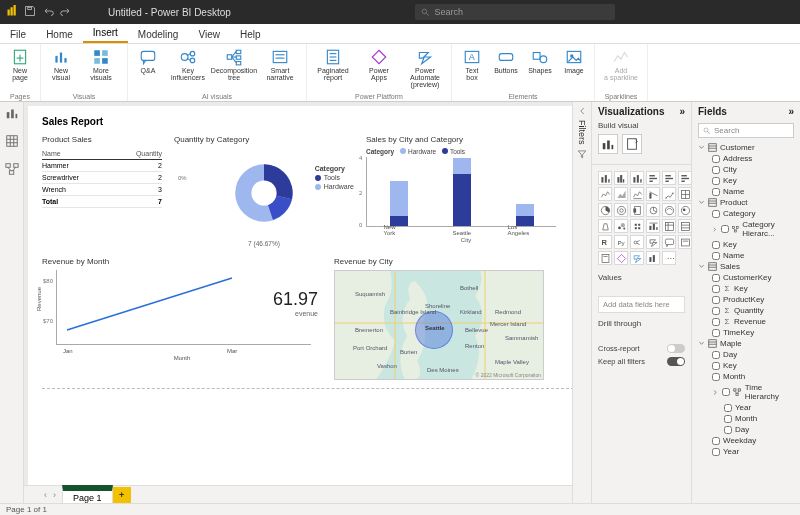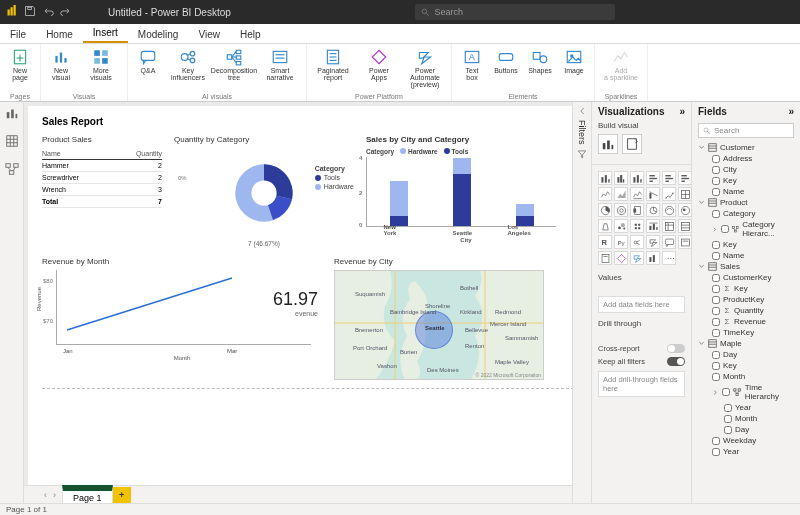--- a/index.html
+++ b/index.html
@@ -34,21 +34,21 @@
   .ptable { width:100%; border-collapse:collapse; font-size:7px;}
   .ptable th { border-bottom:1px solid #333; text-align:left; font-weight:normal; color:#555; padding:2px 0;}
   .ptable th:last-child, .ptable td:last-child { text-align:right;}
   .ptable td { border-bottom:1px solid #e5e5e5; padding:2px 0;}
   .ptable tr.total td { border-top:1px solid #333; font-weight:bold;}
   .donut-box { width:180px; position:relative;}
   .donut { display:block; margin:0 auto;}
   .legend { position:absolute; right:0; top:30px; font-size:7px; color:#444;}
   .legend div { display:flex; align-items:center; gap:3px; margin-bottom:2px;}
   .sw { width:6px; height:6px; border-radius:50%; display:inline-block;}
-  .bar-box { width:200px;font-weight:bold;}
+  .bar-box { width:200px;}
   .bar-legend { font-size:6.5px; color:#444; display:flex; gap:6px; margin-bottom:2px;}
   .barchart { width:190px; height:70px; border-left:1px solid #aaa; border-bottom:1px solid #aaa; display:flex; align-items:flex-end; justify-content:space-around; position:relative;}
   .barchart .tick { position:absolute; left:-8px; font-size:6px; color:#777;}
   .barchart .bgroup { display:flex; align-items:flex-end; gap:0;}
   .barchart .bar { width:18px;}
   .barchart .xlabel { position:absolute; bottom:-10px; font-size:6px; color:#555;}
   .row2 { display:flex; gap:12px;}
   .line-box { width:280px;}
   .linechart { width:255px; height:75px; border-left:1px solid #aaa; border-bottom:1px solid #aaa; position:relative; margin-left:14px;}
   .linechart .ytick { position:absolute; left:-14px; font-size:6px; color:#777;}
@@ -728,21 +728,20 @@
     <div class="viz-field">Add data fields here</div>
     <div class="viz-section">Drill through</div>
     <div style="display:flex;justify-content:space-between;align-items:center;padding:2px 6px;font-size:7.5px;color:#444">
         <span>Cross-report</span>
         <span class="toggle"></span>
       </div>
     <div style="display:flex;justify-content:space-between;align-items:center;padding:2px 6px;font-size:7.5px;color:#444">
         <span>Keep all filters</span>
         <span class="toggle on"></span>
       </div>
-    <div class="viz-field" style="margin-top:3px">Add drill-through fields here</div>
   </div>
 
   <div class="fields-pane">
     <div class="pane-head">
         <span>Fields</span>
         <span>»</span>
       </div>
     <div class="field-search">
       <svg width="8" height="8" viewBox="0 0 16 16">
           <circle cx="6" cy="6" r="4" fill="none" stroke="#888"></circle>

